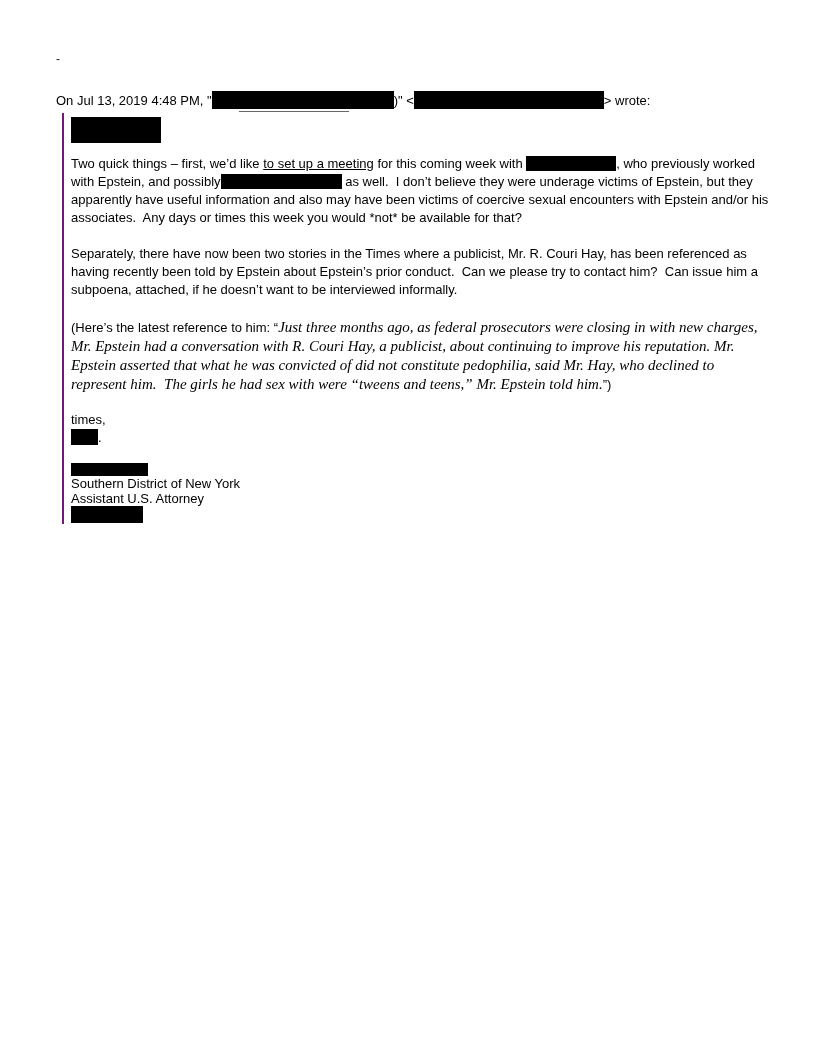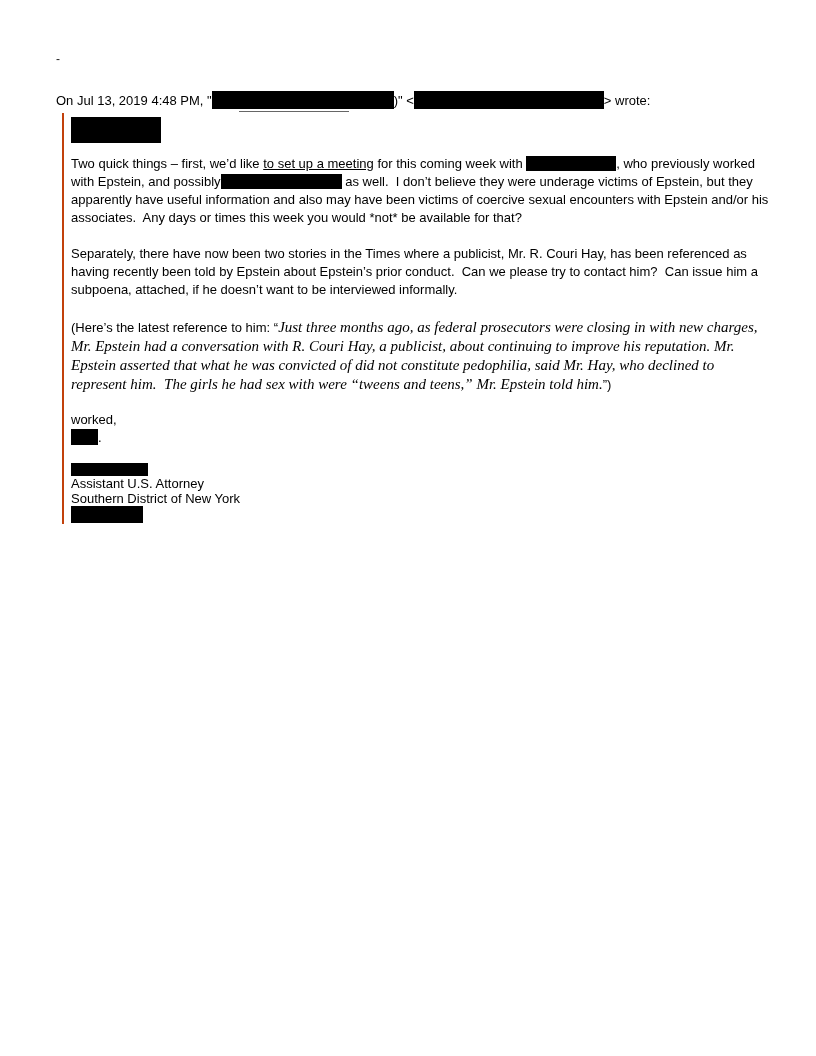--- a/index.html
+++ b/index.html
@@ -19,21 +19,21 @@
     color: #222;
   }
   .reply-header {
     margin: 24px 0 0 56px;
     font-size: 13px;
     line-height: 18px;
     white-space: pre-wrap;
   }
   .quote {
     margin: 3px 0 0 62px;
-    border-left: 2px solid #c2410c;
+    border-left: 2px solid #701a75;
     padding: 2px 0 1px 7px;
     width: 700px;
   }
   .para {
     font-size: 13px;
     line-height: 18px;
     margin: 18px 0 0 0;
     white-space: pre-wrap;
   }
   .para.first { margin-top: 12px; }
@@ -88,24 +88,24 @@
 <div class="quote">
 
   <div class="block-redact greeting-redact"><span class="redaction" style="width: 90px; height: 26px;"></span></div>
 
   <div class="para first"><span>Two quick things – first, we’d like </span><span class="u">to set up a meeting</span><span> for this coming week with </span><span class="redaction" style="width: 90px; height: 15px;"></span><span>, who previously worked with Epstein, and possibly</span><span class="redaction" style="width: 121px; height: 15px;"></span><span> as well.  I don’t believe they were underage victims of Epstein, but they apparently have useful information and also may have been victims of coercive sexual encounters with Epstein and/or his associates.  Any days or times this week you would *not* be available for that?</span></div>
 
   <div class="para">Separately, there have now been two stories in the Times where a publicist, Mr. R. Couri Hay, has been referenced as having recently been told by Epstein about Epstein’s prior conduct.  Can we please try to contact him?  Can issue him a subpoena, attached, if he doesn’t want to be interviewed informally.</div>
 
   <div class="para mixed"><span>(Here’s the latest reference to him: “</span><span class="serif">Just three months ago, as federal prosecutors were closing in with new charges, Mr. Epstein had a conversation with R. Couri Hay, a publicist, about continuing to improve his reputation. Mr. Epstein asserted that what he was convicted of did not constitute pedophilia, said Mr. Hay, who declined to represent him.  The girls he had sex with were “tweens and teens,” Mr. Epstein told him.</span><span>”)</span></div>
 
-  <div class="closing-thanks">worked,</div>
+  <div class="closing-thanks">times,</div>
 
   <div class="signoff-line"><span class="redaction" style="width: 27px; height: 16px;"></span><span>.</span></div>
 
   <div class="signature">
     <div class="sig-line block-redact"><span class="redaction" style="width: 77px; height: 13px;"></span></div>
+    <div class="sig-line">Southern District of New York</div>
     <div class="sig-line">Assistant U.S. Attorney</div>
-    <div class="sig-line">Southern District of New York</div>
     <div class="sig-line block-redact"><span class="redaction" style="width: 72px; height: 17px;"></span></div>
   </div>
 
 </div>
 
 </body></html>

